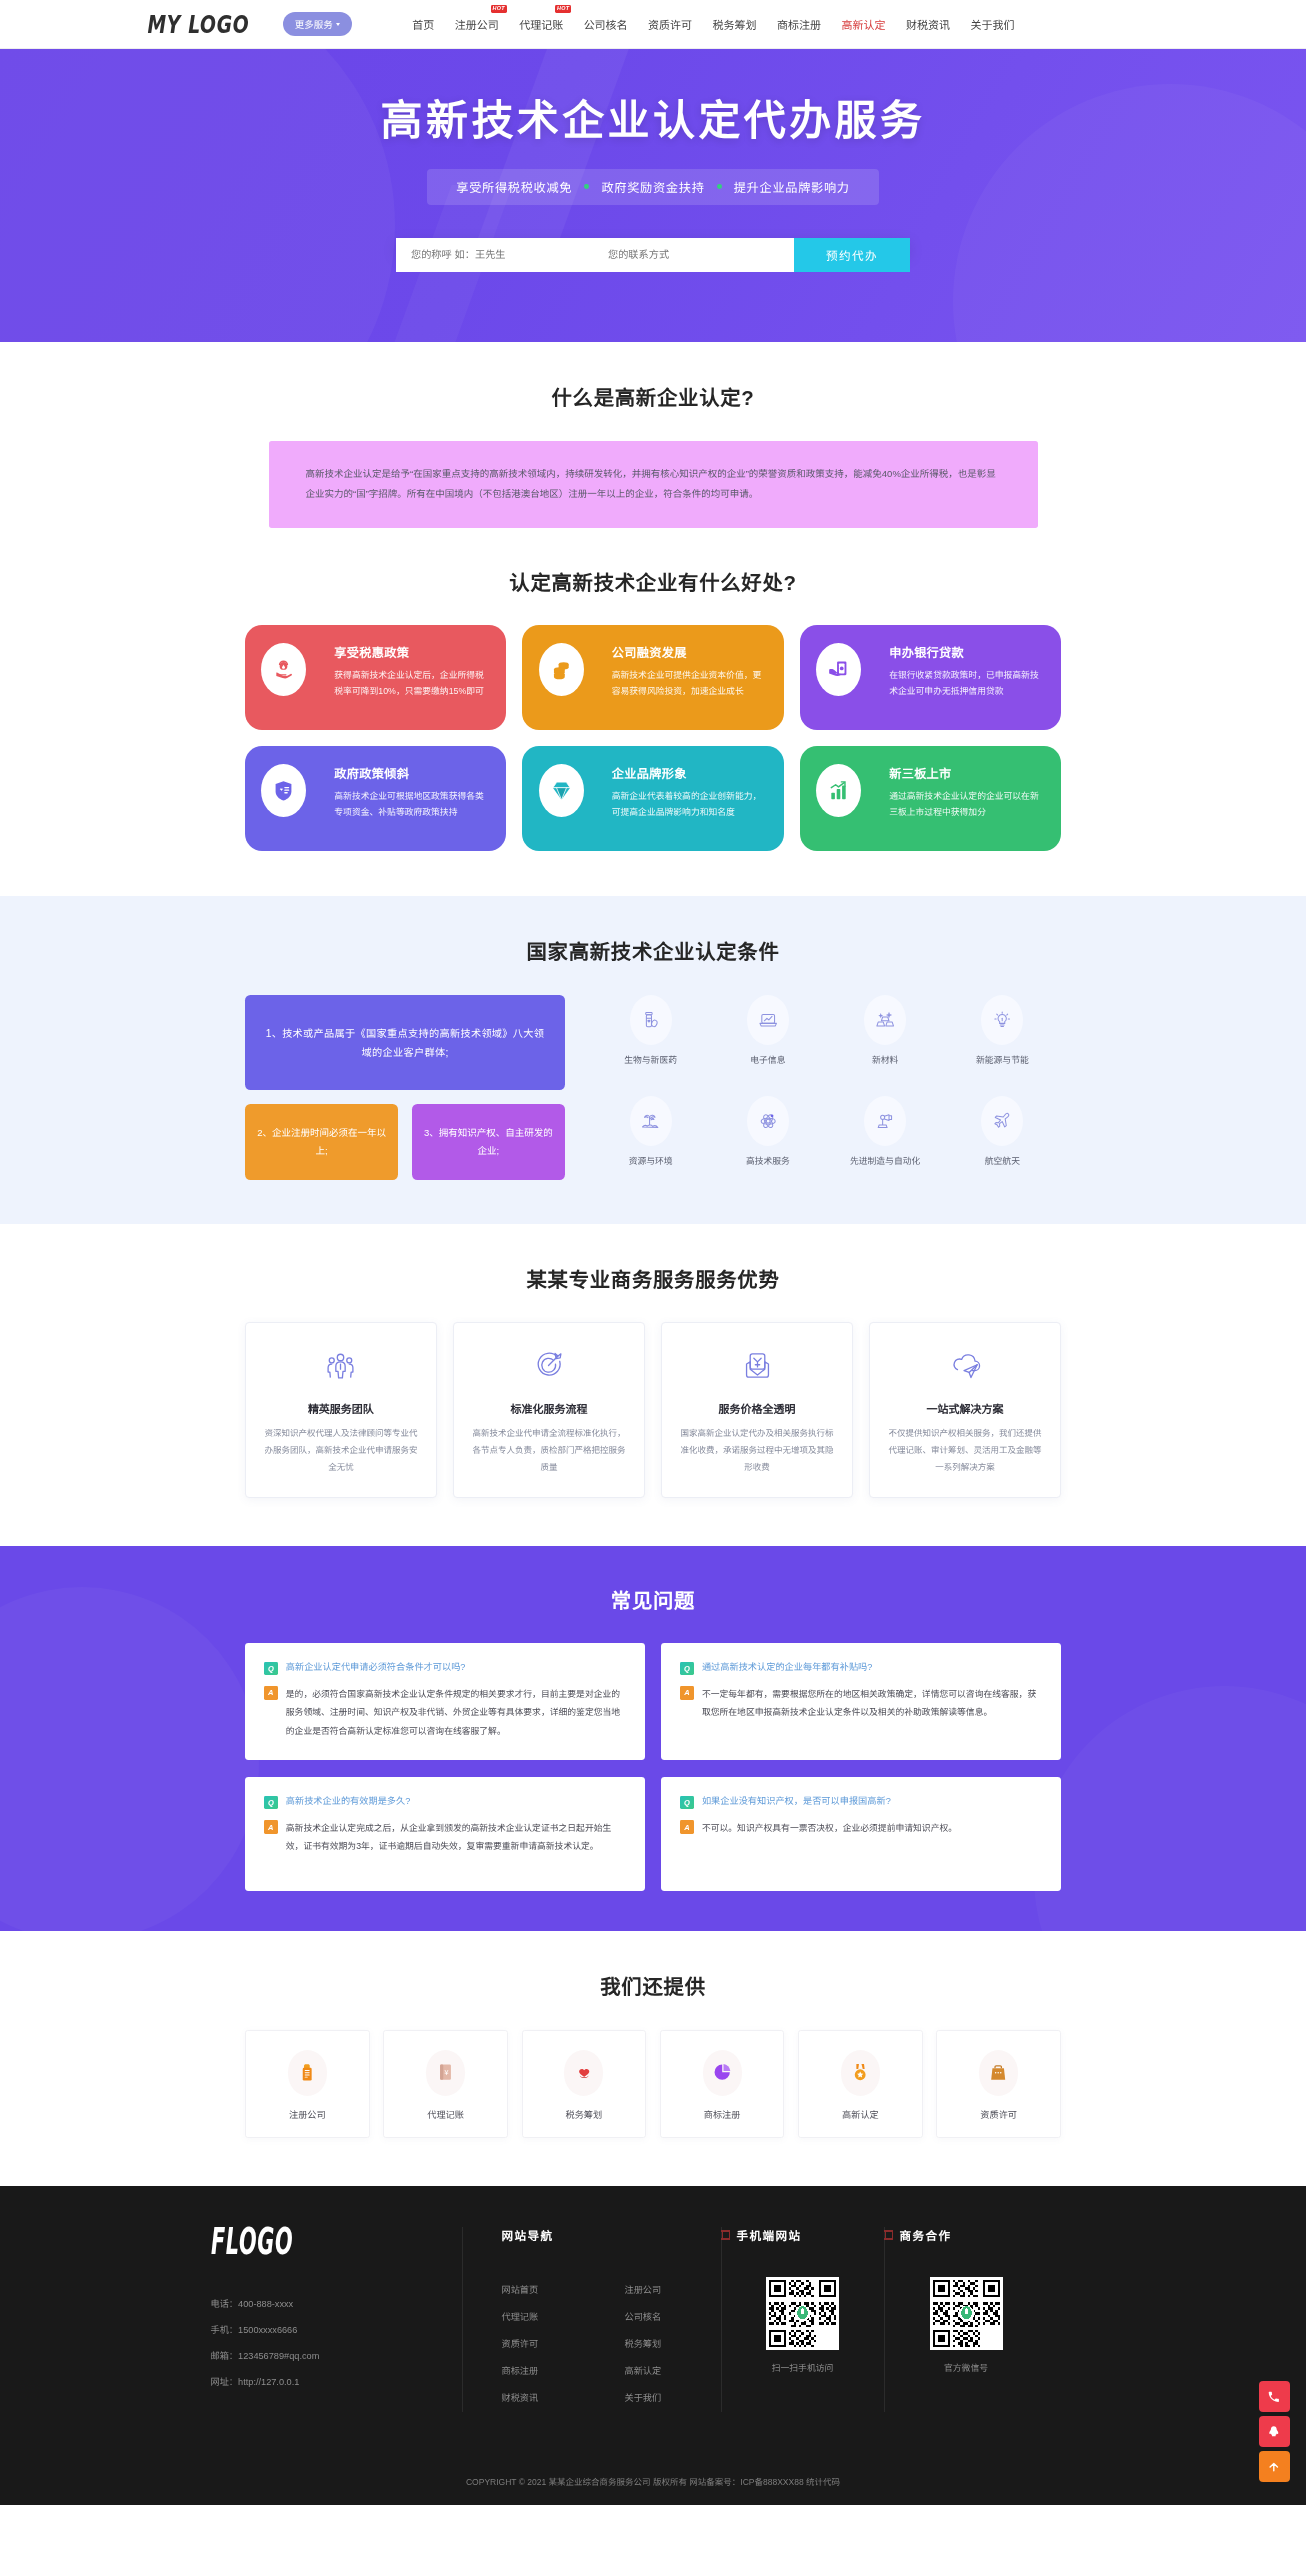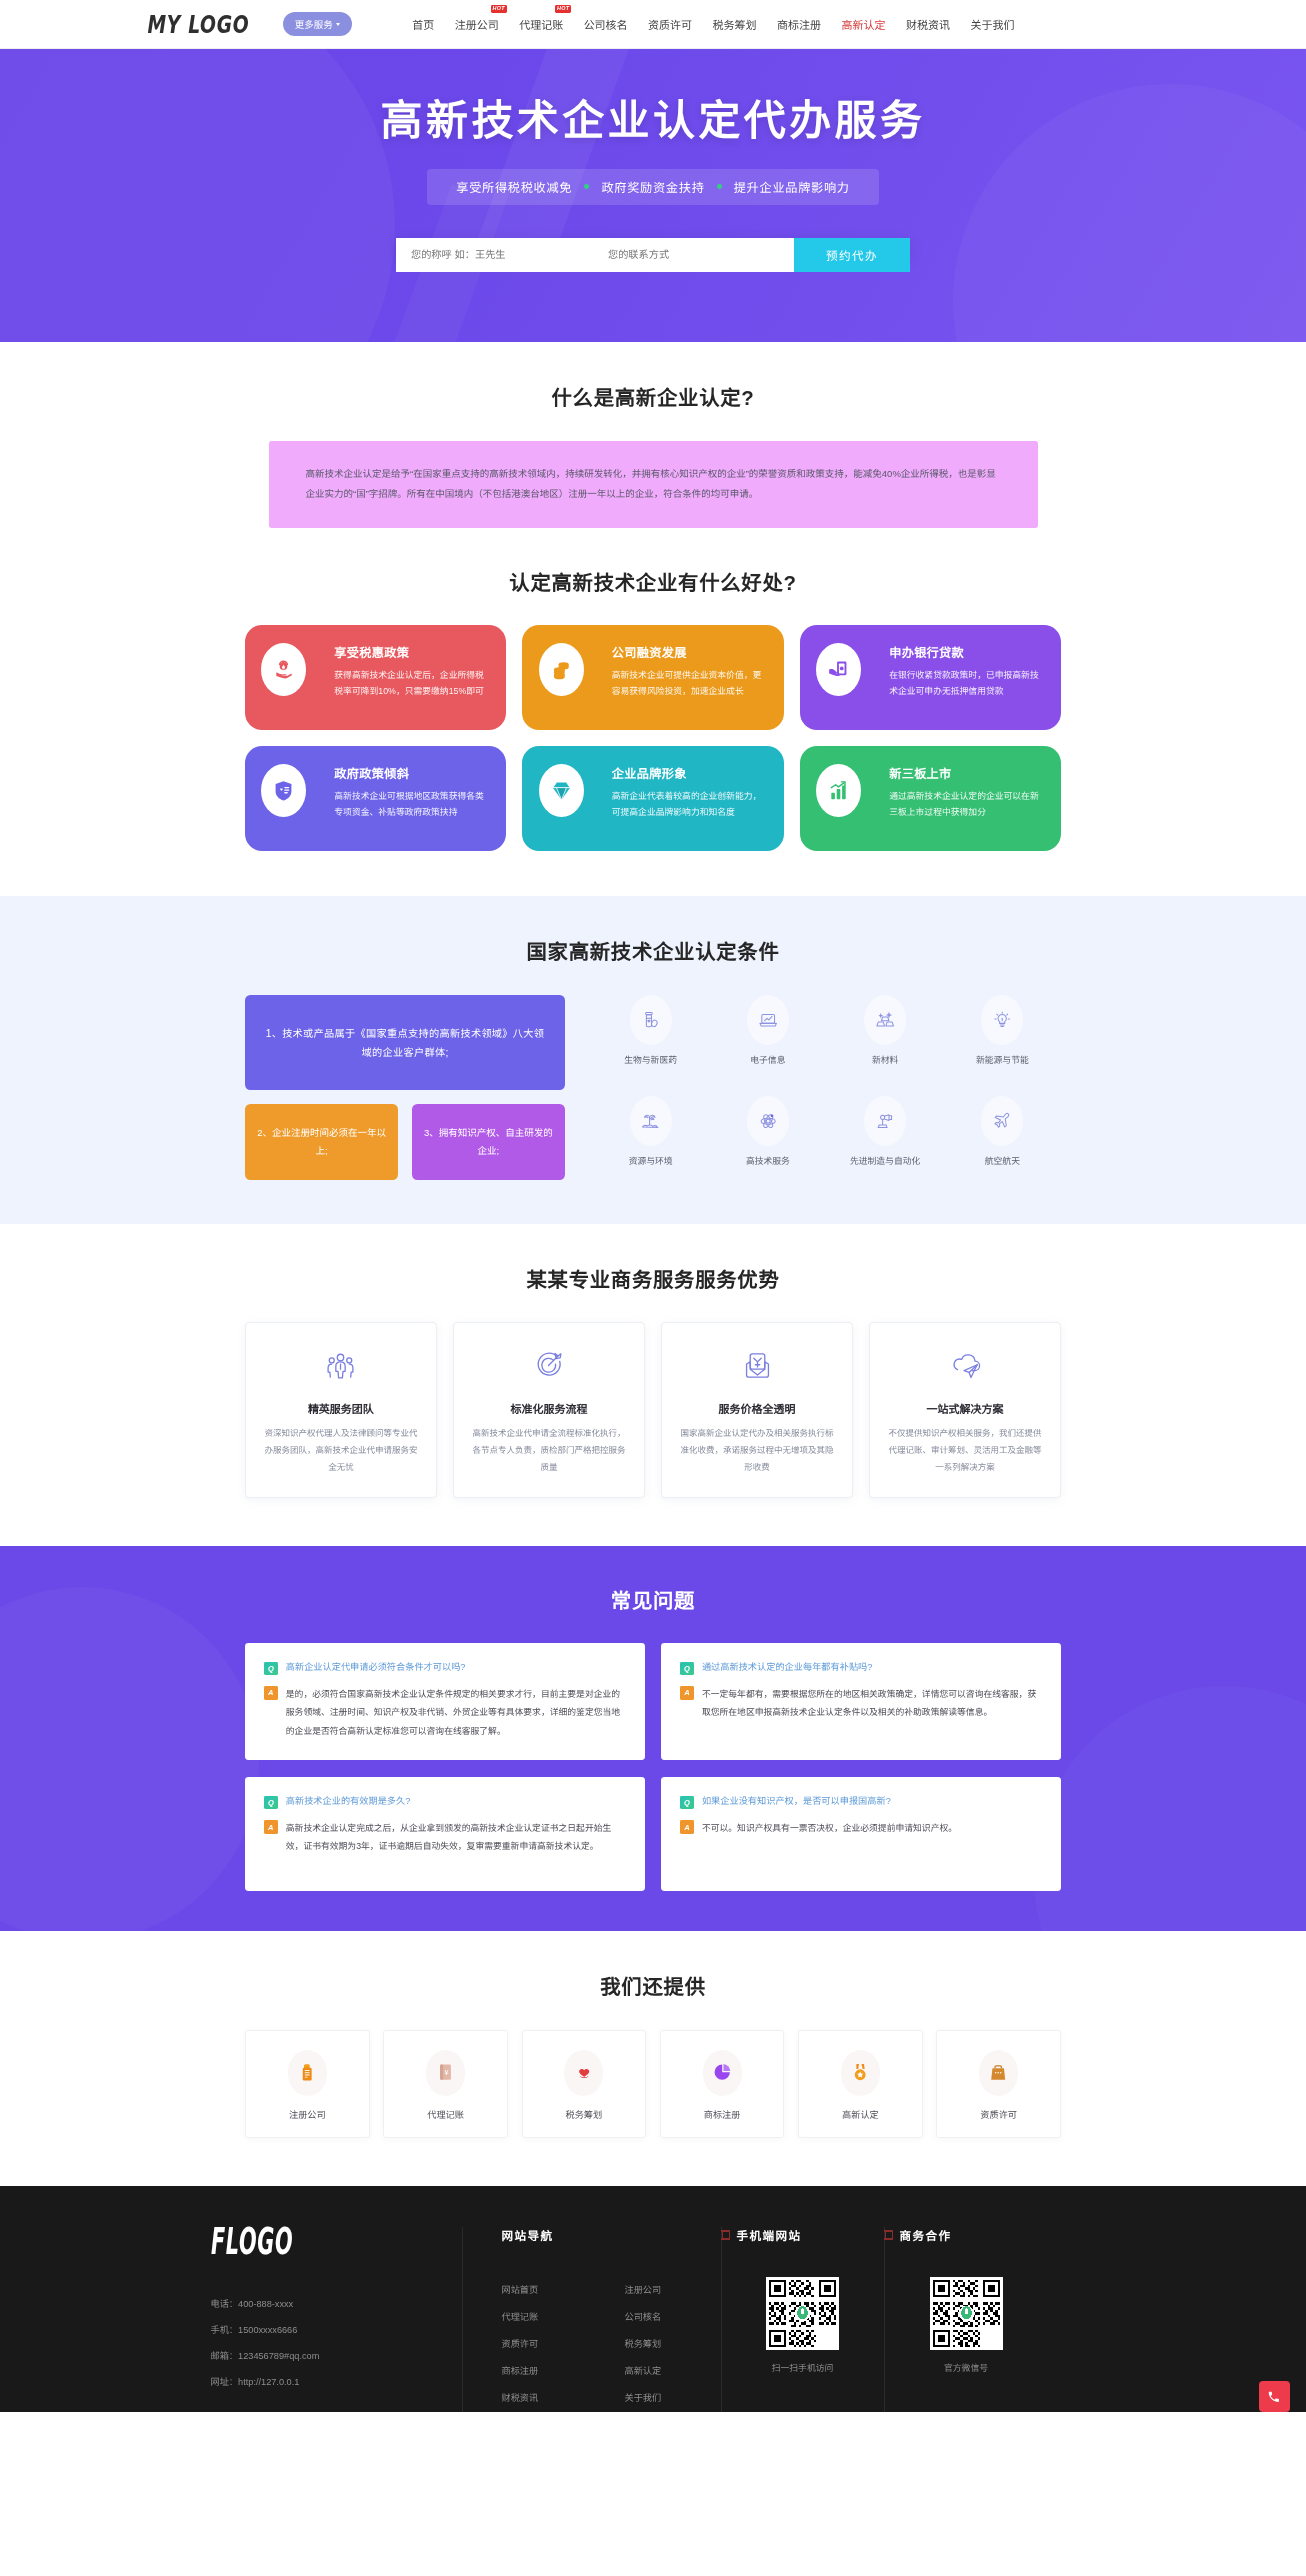--- a/index.html
+++ b/index.html
@@ -871,20 +871,21 @@
           </g>
           <circle cx="14.5" cy="14.5" r="3.1" fill="#fff"></circle>
           <ellipse cx="14.5" cy="14.2" rx="2.1" ry="2.6" fill="#3ab878"></ellipse>
           <ellipse cx="14.5" cy="13.6" rx="0.8" ry="1.1" fill="#fff"></ellipse>
         </svg>
       </div>
       <div class="qr-cap">官方微信号</div>
     </div>
 
   </div>
+  <div class="copyright">COPYRIGHT © 2021 某某企业综合商务服务公司 版权所有 网站备案号：ICP备888XXX88 统计代码</div>
 </footer>
 
 <div class="floatbar" style="top:2381px;">
   <div class="fbtn fb-red">
     <svg width="13.6" height="13.6" viewBox="0 0 24 24" fill="#fff">
           <path d="M6.6 10.8c1.4 2.8 3.8 5.1 6.6 6.6l2.2-2.2c.3-.3.7-.4 1-.2 1.2.4 2.4.6 3.6.6.6 0 1 .4 1 1V20c0 .6-.4 1-1 1C10.6 21 3 13.4 3 4c0-.6.4-1 1-1h3.5c.6 0 1 .4 1 1 0 1.3.2 2.5.6 3.6.1.3 0 .7-.2 1z"></path>
         </svg>
   </div>
   <div class="fbtn fb-red">
     <svg width="13.6" height="13.6" viewBox="0 0 24 24" fill="#fff">

